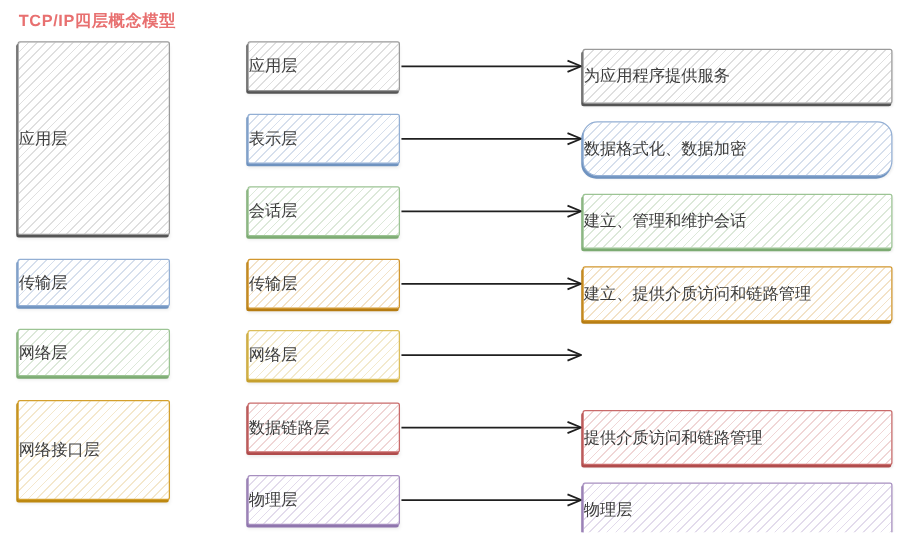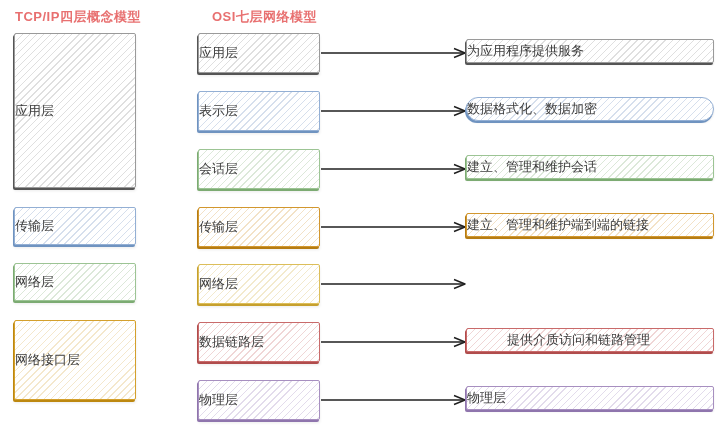--- a/index.html
+++ b/index.html
@@ -36,37 +36,36 @@
   .l1{top:207px;height:38px;}
   .l2{top:263px;height:38px;}
   .l3{top:320px;height:80px;}
 
   
   .mb{left:198px;width:122px;height:40px;}
   .m0{top:33px;}.m1{top:91px;}.m2{top:149px;}.m3{top:207px;}
   .m4{top:264px;}.m5{top:322px;}.m6{top:380px;}
 
   
-  .rb{left:466px;width:248px;height:24px;box-shadow:-1px 2px 0 0 var(--dark),0 2px 2px rgba(0,0,0,0.08);}
+  .rb{left:466px;width:248px;height:44px;box-shadow:-1px 2px 0 0 var(--dark),0 2px 2px rgba(0,0,0,0.08);}
   .r0{top:39px;}.r1{top:97px;border-radius:12px;}.r2{top:155px;}.r3{top:213px;}
-  .r4{top:270px;}.r5{top:328px;padding-left:40px;}.r6{top:386px;}
+  .r4{top:270px;}.r5{top:328px;}.r6{top:386px;}
 
   
   .arrow{position:absolute;left:321px;width:145px;height:12px;color:var(--arrow-color,#1f1f1f);}
   .a0{top:47px;}.a1{top:105px;}.a2{top:163px;}.a3{top:221px;}
   .a4{top:278px;}.a5{top:336px;}.a6{top:394px;}
   .arrow svg{display:block;width:100%;height:100%;}
 </style>
 </head>
 <body>
 
 <div class="canvas">
 
   <div class="col-title title-left">TCP/IP四层概念模型</div>
-  <div class="col-title title-mid">OSI七层网络模型</div>
 
   <div class="box lb l0 theme-gray">
     <span>应用层</span>
   </div>
   <div class="box lb l1 theme-blue">
     <span>传输层</span>
   </div>
   <div class="box lb l2 theme-green">
     <span>网络层</span>
   </div>
@@ -142,21 +141,21 @@
   <div class="box rb r0 theme-gray">
     <span>为应用程序提供服务</span>
   </div>
   <div class="box rb r1 theme-blue">
     <span>数据格式化、数据加密</span>
   </div>
   <div class="box rb r2 theme-green">
     <span>建立、管理和维护会话</span>
   </div>
   <div class="box rb r3 theme-amber">
-    <span>建立、管理和维护端到端的链接</span>
+    <span>建立、提供介质访问和链路管理</span>
   </div>
   <div class="box rb r5 theme-red">
     <span>提供介质访问和链路管理</span>
   </div>
   <div class="box rb r6 theme-purple">
     <span>物理层</span>
   </div>
 
 </div>
 

